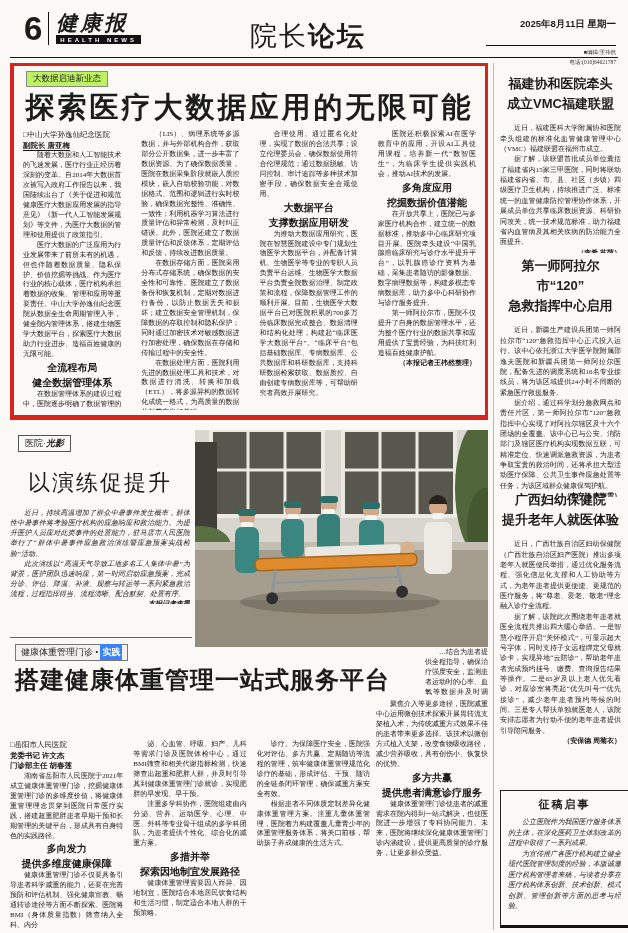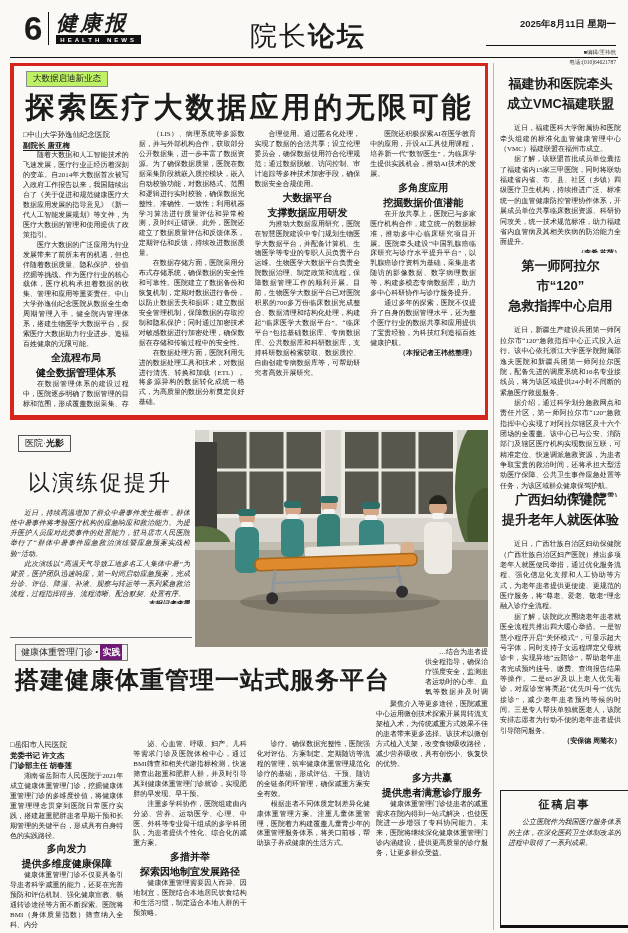--- a/index.html
+++ b/index.html
@@ -22,43 +22,43 @@
             border-bottom:1.5px solid #111;padding-bottom:14px;}
   .hdr-small{font-size:5.5px;color:#333;line-height:1.5;margin-top:2px;}
   .hdr-rule{position:absolute;left:10px;right:10px;top:57px;border-top:1.6px solid #151515;}
   
   .redbox{position:absolute;left:10px;top:63px;width:478px;height:357px;box-sizing:border-box;
           border:3px solid #d6251d;border-left-width:4px;border-bottom-width:5px;background:#faf9f5;}
   .tagbox{position:absolute;left:12px;top:5px;border:1px solid #8a8a8a;background:#bef264;
           font-size:8.5px;padding:1px 6px;font-family:"Liberation Sans",sans-serif;}
   .mainhead{position:absolute;left:0;right:0;top:22px;text-align:center;
             font-family:"Liberation Sans",sans-serif;font-weight:900;font-size:29px;letter-spacing:3px;}
-  .maincols{position:absolute;left:9px;right:9px;top:64px;bottom:5px;display:flex;gap:10px;}
+  .maincols{position:absolute;left:9px;right:9px;top:64px;bottom:5px;display:flex;gap:20px;}
   .coltext{flex:1;overflow:hidden;font-size:7px;line-height:1.42;text-align:justify;color:#191919;}
   .coltext > div{margin:0;}
   .t-p{text-indent:2em;}
   .t-h{font-family:"Liberation Sans",sans-serif;font-size:10px;font-weight:700;text-align:center;
        text-indent:0;white-space:pre-line;line-height:1.5;margin:6px 0 5px;}
   .t-credit{text-align:right;font-weight:700;white-space:pre-line;text-indent:0;margin-top:3px;}
   .t-byorg{text-indent:0;font-size:7.5px;}
   .t-byname{font-size:7.5px;font-weight:700;margin:1px 0 8px 1.2em;text-indent:0;
             text-decoration:underline;text-underline-offset:2px;}
   .t-byname2{font-size:7.5px;font-weight:700;margin-left:1.2em;text-indent:0;}
   
   .photo{position:absolute;left:195px;top:430px;width:293px;height:217px;}
   .capblock{position:absolute;left:10px;top:432px;width:180px;height:200px;}
   .caplabel{display:inline-block;border:1px solid #555;padding:1px 6px;font-size:9px;margin-left:8px;}
-  .caplabel .scr{font-weight:700;}
+  .caplabel .scr{font-weight:700;font-style:italic;}
   .captitle{text-align:center;font-size:22px;font-weight:500;letter-spacing:2px;margin:16px 0 10px;}
   .capbody{font-size:7px;line-height:1.45;text-align:justify;font-style:italic;overflow:hidden;height:96px;}
   .rule2{position:absolute;left:10px;top:637px;width:182px;border-top:1.2px solid #666;}
   
   .botlabel{position:absolute;left:15px;top:644px;border:1px solid #777;background:#f3f2ee;
             font-size:9px;padding:1px 5px;font-family:"Liberation Serif",serif;}
-  .botlabel .bl2{font-weight:900;font-family:"Liberation Sans",sans-serif;background:#701a75;color:#fff;
+  .botlabel .bl2{font-weight:900;font-family:"Liberation Sans",sans-serif;background:#3b82f6;color:#fff;
                  padding:3px 2px;margin-left:2px;}
   .bothead{position:absolute;left:15px;top:664px;width:408px;font-family:"Liberation Sans",sans-serif;
            font-weight:900;font-size:24px;letter-spacing:1px;white-space:nowrap;}
   .botfrag{position:absolute;left:425px;top:648px;width:63px;height:50px;}
   .botcols{position:absolute;left:10px;top:740px;width:360px;height:193px;display:flex;gap:10px;}
   .botcol4{position:absolute;left:376px;top:700px;width:112px;height:233px;}
   
   .sbsep{position:absolute;left:493px;top:63px;width:1px;height:867px;background:#b9b8b2;}
   .sb-art{position:absolute;left:500px;width:121px;}
   .sb-title{font-family:"Liberation Sans",sans-serif;font-weight:700;font-size:13px;text-align:center;
@@ -116,21 +116,21 @@
           <div class="t-p">合理使用。通过匿名化处理，实现了数据的合法共享；设立伦理委员会，确保数据使用符合伦理规范；通过数据脱敏、访问控制、审计追踪等多种技术加密手段，确保数据安全合规使用。</div>
           <div class="t-h">大数据平台
 支撑数据应用研发</div>
           <div class="t-p">为推动大数据应用研究，医院在智慧医院建设中专门规划生物医学大数据平台，并配备计算机、生物医学等专业的专职人员负责平台运维。生物医学大数据平台负责全院数据治理、制定政策和流程，保障数据管理工作的顺利开展。目前，生物医学大数据平台已对医院积累的700多万份临床数据完成整合、数据清理和结构化处理，构建起“临床医学大数据平台”。“临床平台”包括基础数据库、专病数据库、公共数据库和科研数据库，支持科研数据检索获取、数据质控、自由创建专病数据库等，可帮助研究者高效开展研究。</div>
         </div>
       <div class="coltext">
           <div class="t-p">医院还积极探索AI在医学教育中的应用，开设AI工具使用课程，培养新一代“数智医生”，为临床学生提供实践机会，推动AI技术的发展。</div>
           <div class="t-h">多角度应用
 挖掘数据价值潜能</div>
           <div class="t-p">在开放共享上，医院已与多家医疗机构合作，建立统一的数据标准，推动多中心临床研究项目开展。医院牵头建设“中国乳腺癌临床研究与诊疗水平提升平台”，以乳腺癌诊疗资料为基础，采集患者随访的影像数据、数字病理数据等，构建多模态专病数据库，助力多中心科研协作与诊疗服务提升。</div>
-          <div class="t-p">通过多年的探索，医院不仅提升了自身的数据管理水平，还为整个医疗行业的数据共享和应用提供了宝贵经验，为科技红利造福百姓健康护航。</div>
+          <div class="t-p">第一师阿拉尔市，医院不仅提升了自身的数据管理水平，还为整个医疗行业的数据共享和应用提供了宝贵经验，为科技红利造福百姓健康护航。</div>
           <div class="t-credit">（本报记者王祎然整理）</div>
         </div>
     </div>
   </div>
 
   <div class="capblock">
     <div class="caplabel">
       <span>医院·</span><span class="scr">光影</span>
     </div>
     <div class="captitle">以演练促提升</div>
@@ -221,21 +221,21 @@
         <div class="t-p">健康体重管理门诊不仅要具备引导患者科学减重的能力，还要在完善预防和评估机制、强化健康宣教、畅通转诊途径等方面不断探索。医院将BMI（身体质量指数）筛查纳入全科、内分</div>
       </div>
     <div class="coltext">
         <div class="t-p">泌、心血管、呼吸、妇产、儿科等需求门诊及医院体检中心，通过BMI筛查和相关代谢指标检测，快速筛查出超重和肥胖人群，并及时引导其到健康体重管理门诊就诊，实现肥胖的早发现、早干预。</div>
         <div class="t-p">注重多学科协作，医院组建由内分泌、营养、运动医学、心理、中医、外科等专业骨干组成的多学科团队，为患者提供个性化、综合化的减重方案。</div>
         <div class="t-h">多措并举
 探索因地制宜发展路径</div>
         <div class="t-p">健康体重管理需要因人而异、因地制宜，医院结合本地居民饮食结构和生活习惯，制定适合本地人群的干预策略。</div>
       </div>
     <div class="coltext">
-        <div class="t-p">诊疗。确保数据完整性，医院强化对评估、方案制定、定期随访等流程的管理，筑牢健康体重管理规范化诊疗的基础，形成评估、干预、随访的全链条闭环管理，确保减重方案安全有效。</div>
+        <div class="t-p">诊疗。为保障医疗安全，医院强化对评估、多方共赢、定期随访等流程的管理，筑牢健康体重管理规范化诊疗的基础，形成评估、干预、随访的全链条闭环管理，确保减重方案安全有效。</div>
         <div class="t-p">根据患者不同体质定制差异化健康体重管理方案。注重儿童体重管理，医院着力构建覆盖儿童青少年的体重管理服务体系，将关口前移，帮助孩子养成健康的生活方式。</div>
       </div>
   </div>
   <div class="botcol4 coltext">
       <div class="t-p">聚焦介入等更多途径，医院减重中心运用微创技术探索开展胃转流支架植入术，为传统减重方式效果不佳的患者带来更多选择。该技术以微创方式植入支架，改变食物吸收路径，减少营养吸收，具有创伤小、恢复快的优势。</div>
       <div class="t-h">多方共赢
 提供患者满意诊疗服务</div>
       <div class="t-p">健康体重管理门诊使患者的减重需求在院内得到一站式解决，也使医院进一步增强了专科协同能力。未来，医院将继续深化健康体重管理门诊内涵建设，提供更高质量的诊疗服务，让更多群众受益。</div>
     </div>
 
@@ -268,16 +268,17 @@
         <div class="t-p">近日，广西壮族自治区妇幼保健院（广西壮族自治区妇产医院）推出多项老年人就医便民举措，通过优化服务流程、强化信息化支撑和人工协助等方式，为老年患者提供更便捷、更规范的医疗服务，将“尊老、爱老、敬老”理念融入诊疗全流程。</div>
         <div class="t-p">据了解，该院此次围绕老年患者就医全流程共推出四大暖心举措。一是智慧小程序开启“关怀模式”，可显示超大号字体，同时支持子女远程绑定父母就诊卡，实现异地“云陪诊”，帮助老年患者完成预约挂号、缴费、查询报告结果等操作。二是65岁及以上老人优先看诊，对应诊室将亮起“优先叫号”“优先接诊”，减少老年患者预约等候的时间。三是专人帮扶单独就医老人，该院安排志愿者为行动不便的老年患者提供引导陪同服务。</div>
         <div class="t-credit">（安保德 周菊衣）</div>
       </div>
   </div>
 
   <div class="contrib">
     <div class="contrib-title">征稿启事</div>
     <div class="contrib-body coltext" style="font-size:7px;height:105px;">
         <div class="t-p">公立医院作为我国医疗服务体系的主体，在深化医药卫生体制改革的进程中取得了一系列成果。</div>
+        <div class="t-p">为宣传推广各医疗机构建立健全现代医院管理制度的经验，本版诚邀医疗机构管理者来稿，与读者分享在医疗机构体系创新、技术创新、模式创新、管理创新等方面的思考与经验。</div>
       </div>
   </div>
 
 </div>
 
 </body></html>

